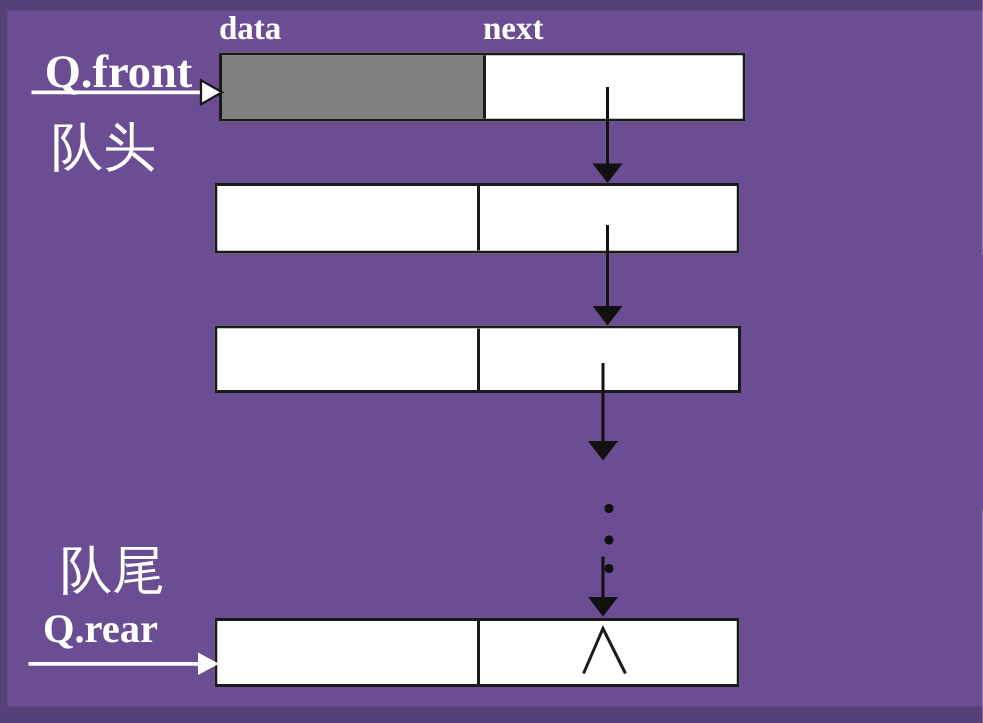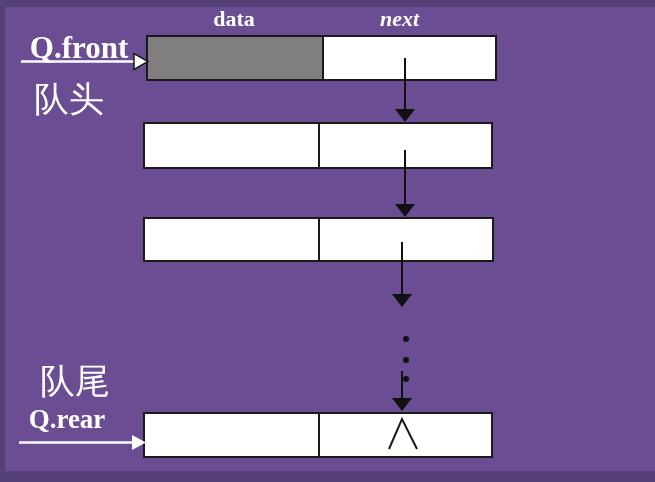--- a/index.html
+++ b/index.html
@@ -38,23 +38,23 @@
   .node-rear .cell-data{width:175px;}
 
   .lbl{
     position:absolute;
     color:#ffffff;
     z-index:3;
     white-space:nowrap;
     line-height:1;
   }
   .lbl-serif{font-family:"Liberation Serif",serif;font-weight:bold;}
-  .lbl-field{font-size:22px;text-align:center;}
+  .lbl-field{font-size:22px;}
   .lbl-data{left:146px;top:8px;width:176px;}
-  .lbl-next{left:312px;top:8px;width:175px;font-style:italic;}
+  .lbl-next{left:322px;top:8px;width:175px;}
   .lbl-qfront{left:18px;top:32px;width:122px;font-size:31px;text-align:center;}
   .lbl-qrear{left:24px;top:406px;width:86px;font-size:27px;text-align:center;}
   .lbl-cn{font-size:35px;font-weight:normal;}
   .lbl-duitou{left:34px;top:81px;}
   .lbl-toujiedian{left:527px;top:40px;}
   .lbl-duiwei{left:40px;top:363px;}
 
   .overlay{position:absolute;left:0;top:0;z-index:2;pointer-events:none;}
 </style>
 </head>

